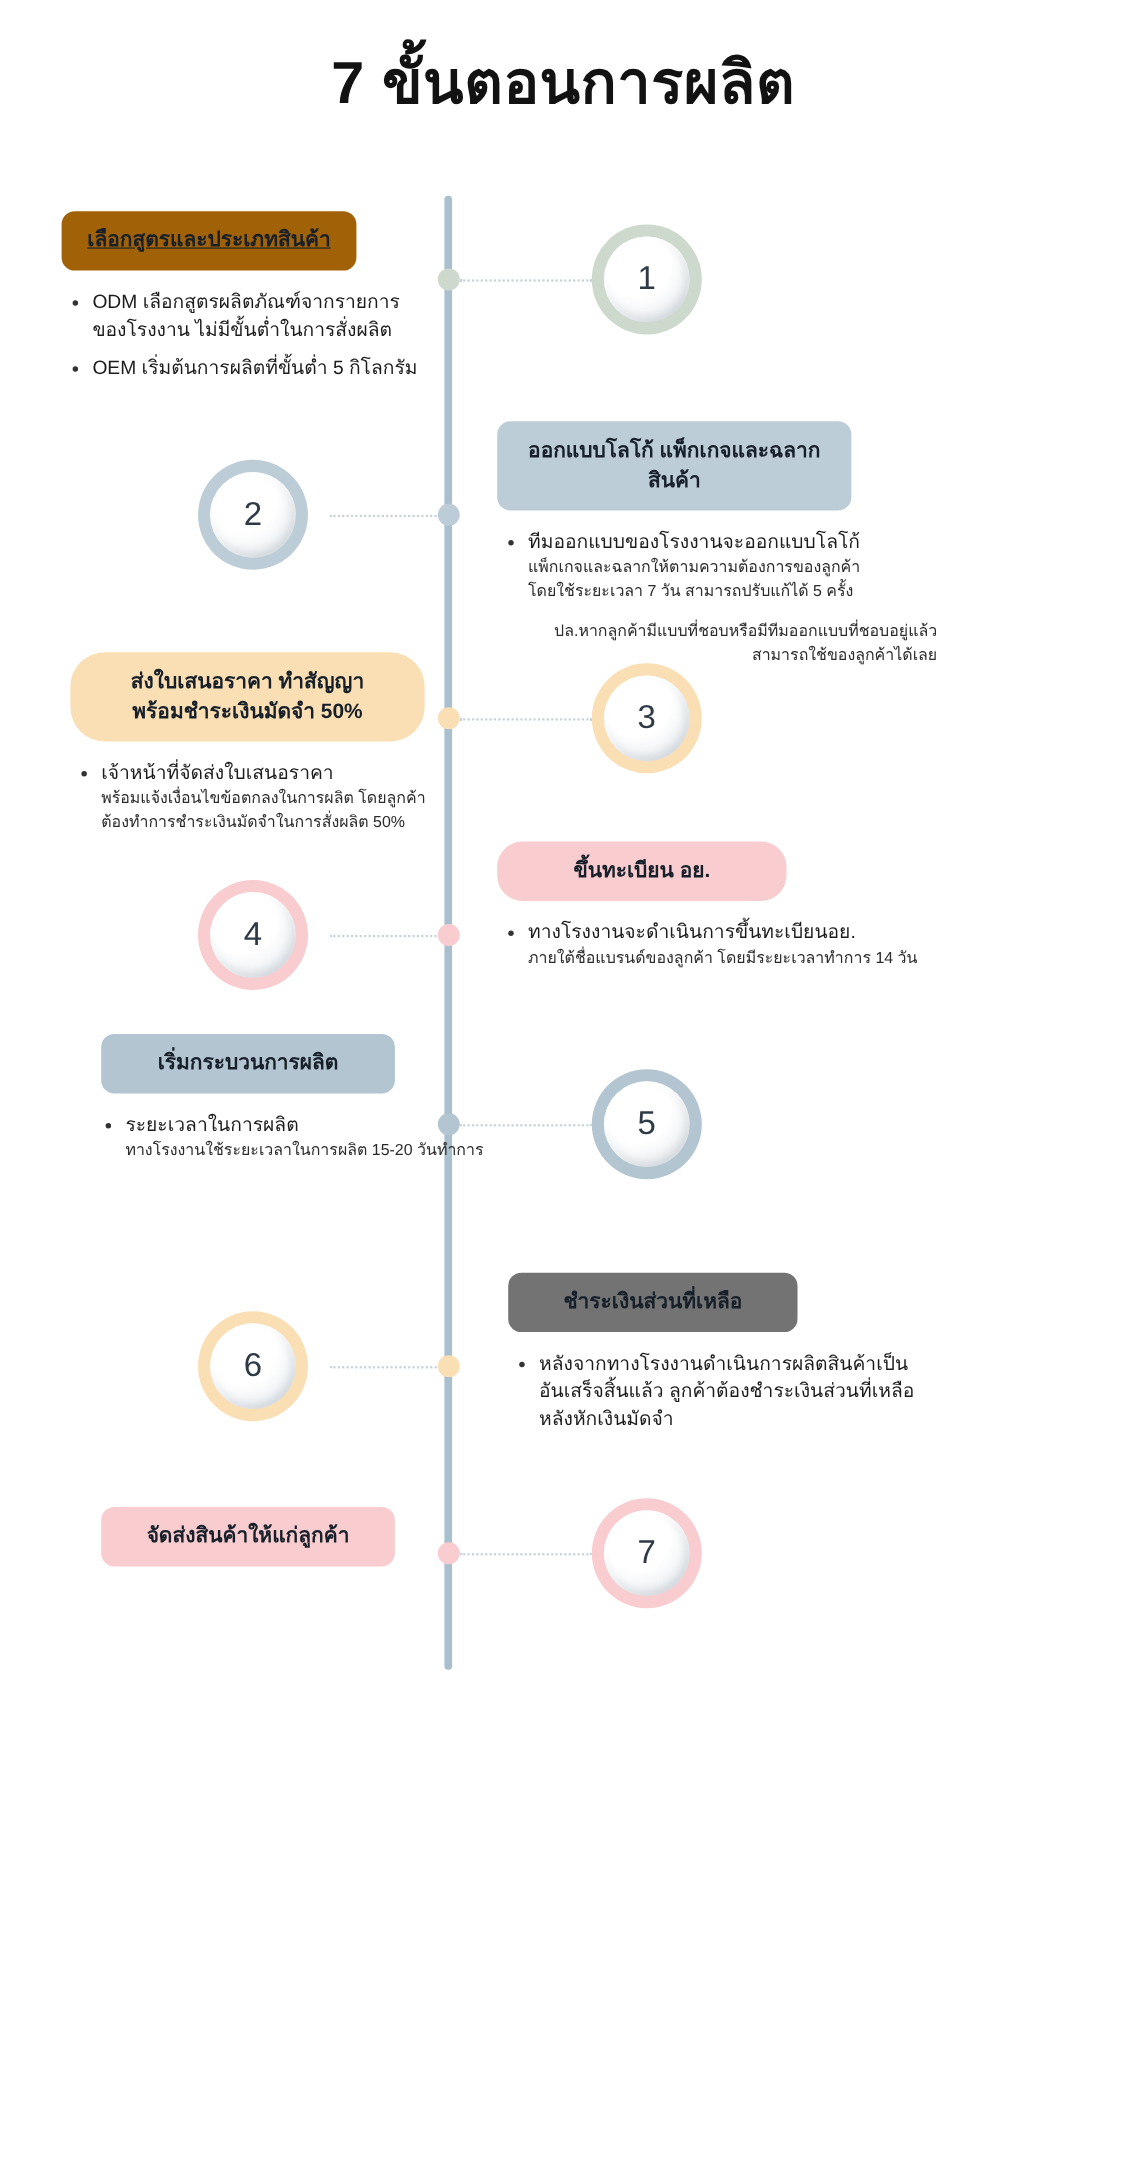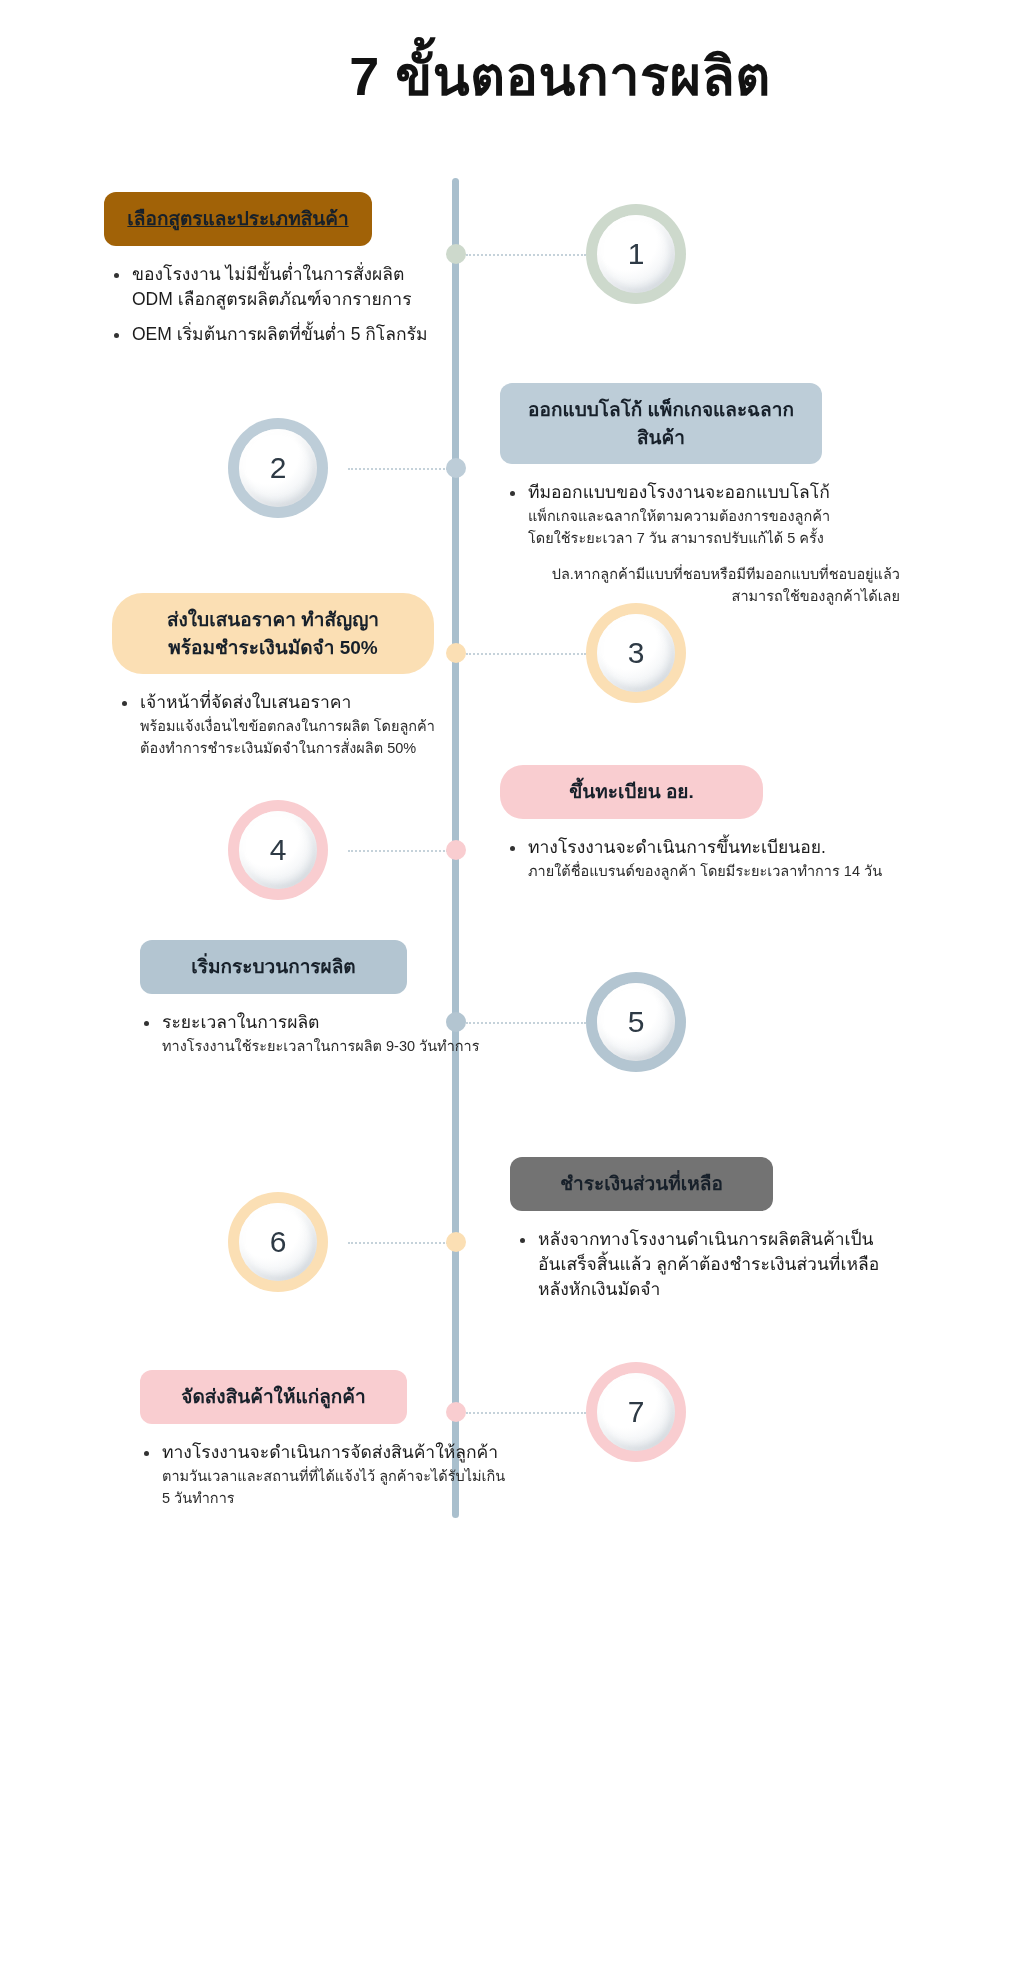--- a/index.html
+++ b/index.html
@@ -10,21 +10,20 @@
     background: #ffffff;
     font-family: "Liberation Sans", "DejaVu Sans", sans-serif;
   }
 
   .page {
     position: relative;
     width: 900px;
     height: 1967px;
     background: #ffffff;
     overflow: hidden;
-    margin-left: 48px;
   }
 
   
   .title {
     position: absolute;
     top: 44px;
     left: 0;
     width: 1024px;
     text-align: center;
     font-size: 54px;
@@ -162,22 +161,22 @@
 
   <h1 class="title">7 ขั้นตอนการผลิต</h1>
 
   <div class="spine"></div>
 
   <div class="row" style="top:192px;">
     <div class="textblock left" style="top:0;">
       <div class="pill w268" style="background:#a16207; width:268px;text-decoration:underline;">เลือกสูตรและประเภทสินค้า</div>
       <div class="bullets">
         <div class="bullet-item">
+          <div class="b-main">ODM เลือกสูตรผลิตภัณฑ์จากรายการ</div>
           <div class="b-main">ของโรงงาน ไม่มีขั้นต่ำในการสั่งผลิต</div>
-          <div class="b-main">ODM เลือกสูตรผลิตภัณฑ์จากรายการ</div>
         </div>
         <div class="bullet-item">
           <div class="b-main">OEM เริ่มต้นการผลิตที่ขั้นต่ำ 5 กิโลกรัม</div>
         </div>
       </div>
     </div>
 
     <div class="connector" style="left:418px; top:62px; width:120px;"></div>
     <div class="spine-dot" style="left:398px; top:52px; background:#cdd9cc;"></div>
 
@@ -255,21 +254,21 @@
       <span class="num">4</span>
     </div>
   </div>
 
   <div class="row" style="top:940px;">
     <div class="textblock left" style="top:0; left:92px;">
       <div class="pill" style="background:#b3c5d1; width:267px;">เริ่มกระบวนการผลิต</div>
       <div class="bullets" style="margin-left:-6px;">
         <div class="bullet-item">
           <div class="b-main">ระยะเวลาในการผลิต</div>
-          <div class="b-sub" style="white-space:pre-line;">ทางโรงงานใช้ระยะเวลาในการผลิต 9-30 วันทำการ</div>
+          <div class="b-sub" style="white-space:pre-line;">ทางโรงงานใช้ระยะเวลาในการผลิต 15-20 วันทำการ</div>
         </div>
       </div>
     </div>
 
     <div class="connector" style="left:418px; top:82px; width:120px;"></div>
     <div class="spine-dot" style="left:398px; top:72px; background:#b3c5d1;"></div>
 
     <div class="medallion" style="left:538px; top:32px;">
       <div class="ring-outer" style="background:#b3c5d1;"></div>
       <div class="ring-inner"></div>
@@ -295,27 +294,20 @@
     <div class="medallion" style="left:180px; top:35px;">
       <div class="ring-outer" style="background:#fbdfb4;"></div>
       <div class="ring-inner"></div>
       <span class="num">6</span>
     </div>
   </div>
 
   <div class="row" style="top:1370px;">
     <div class="textblock left" style="top:0; left:92px;">
       <div class="pill" style="background:#f9cdd0; width:267px;">จัดส่งสินค้าให้แก่ลูกค้า</div>
-      <div class="bullets" style="margin-left:-6px;">
-        <div class="bullet-item">
-          <div class="b-main">ทางโรงงานจะดำเนินการจัดส่งสินค้าให้ลูกค้า</div>
-          <div class="b-sub" style="white-space:pre-line;">ตามวันเวลาและสถานที่ที่ได้แจ้งไว้ ลูกค้าจะได้รับไม่เกิน
-5 วันทำการ</div>
-        </div>
-      </div>
     </div>
 
     <div class="connector" style="left:418px; top:42px; width:120px;"></div>
     <div class="spine-dot" style="left:398px; top:32px; background:#f9cdd0;"></div>
 
     <div class="medallion" style="left:538px; top:-8px;">
       <div class="ring-outer" style="background:#f9cdd0;"></div>
       <div class="ring-inner"></div>
       <span class="num">7</span>
     </div>

